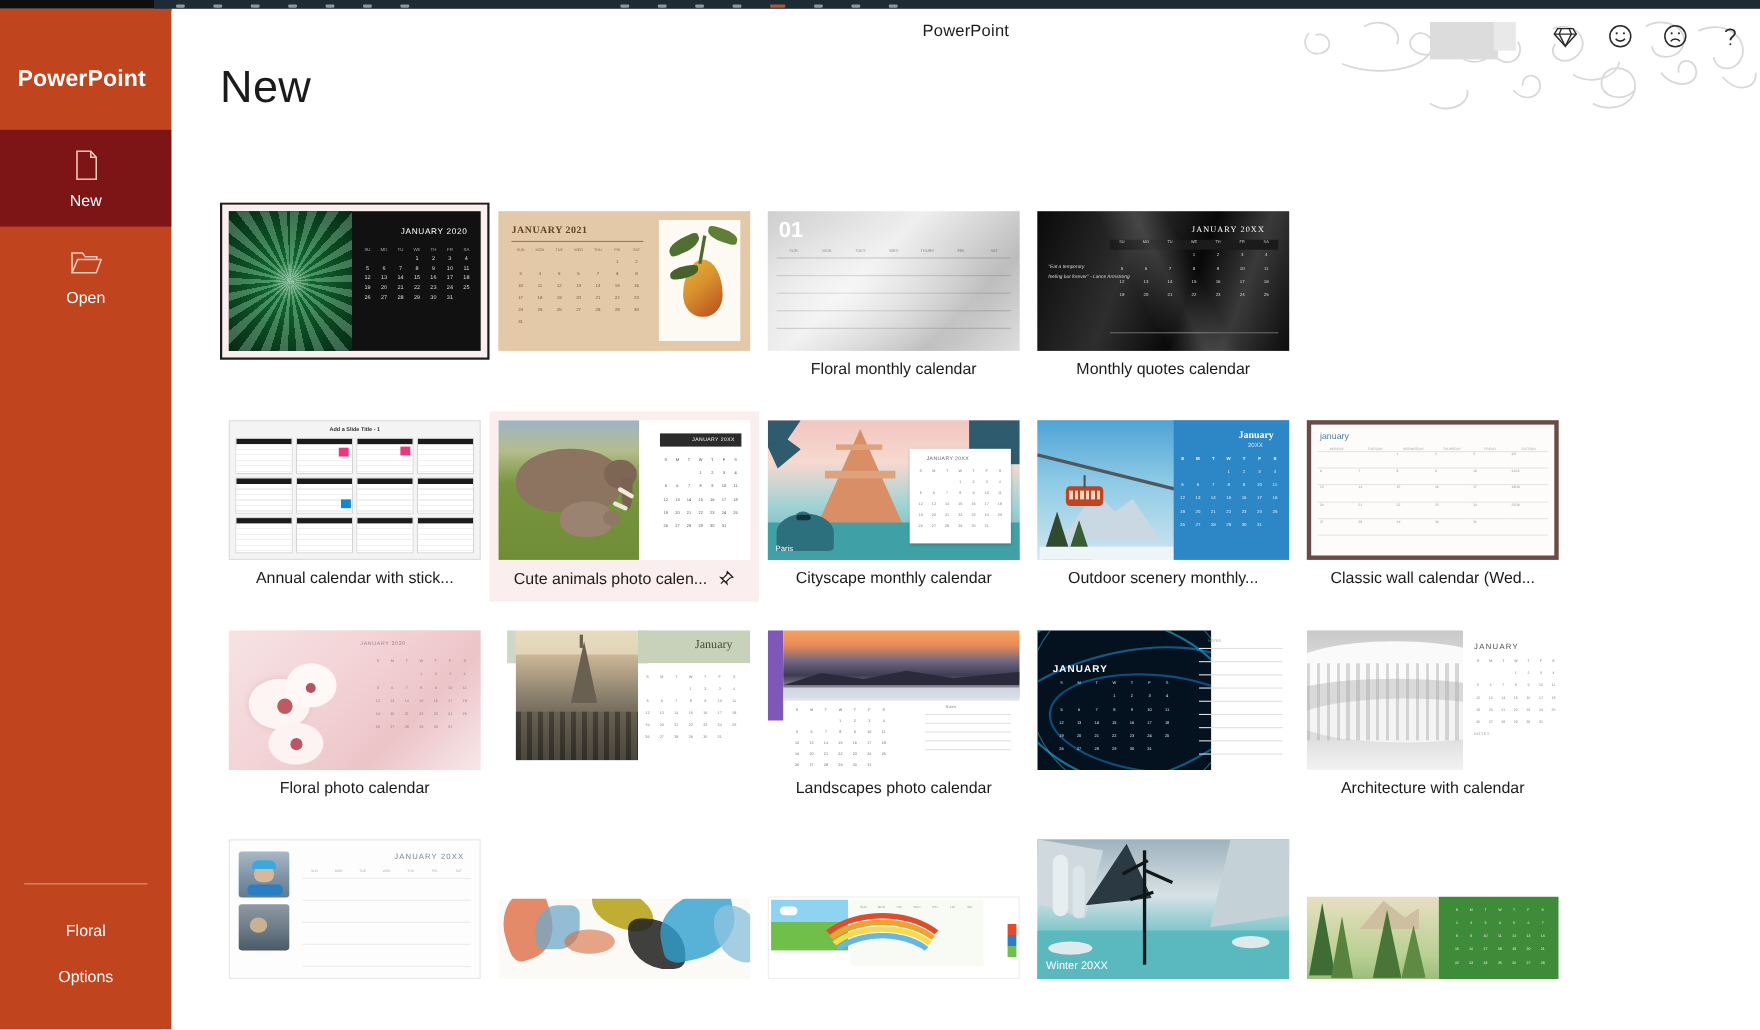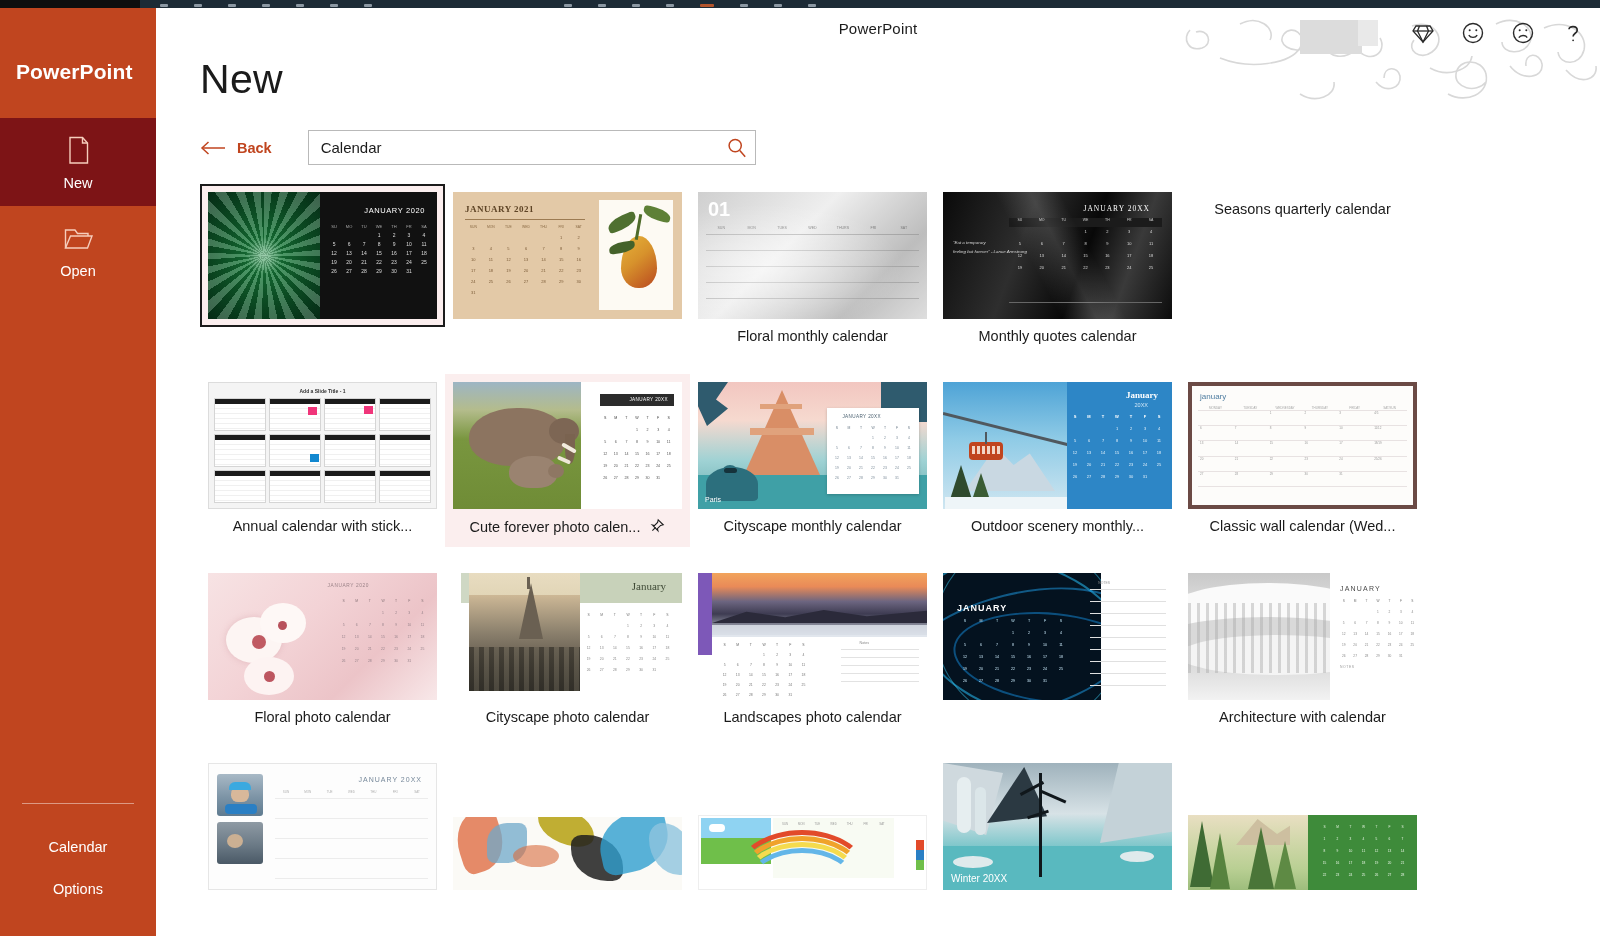--- a/index.html
+++ b/index.html
@@ -204,21 +204,21 @@
             <path d="M4.5 27 L9.5 15 H31 L26.5 27 Z"></path>
           </svg>
         </span>
         <span class="nav-label">Open</span>
       </div>
     </div>
 
     <div class="sidebar-spacer"></div>
     <div class="sidebar-divider"></div>
     <div class="sidebar-bottom">
-      <div class="sb-link">Calendar</div>
+      <div class="sb-link">Floral</div>
       <div class="sb-link">Options</div>
     </div>
   </div>
 
   <div class="main">
 
     <div class="titlebar">
       <div class="app-title">PowerPoint</div>
 
       <div class="header-art">
@@ -270,41 +270,20 @@
           <svg viewBox="0 0 26 26" fill="none" stroke="#2a2a2a" stroke-width="1.7">
             <path d="M9 9.2 C9 5.8 17.2 5.6 17.2 10.2 C17.2 13.4 13.1 13.2 13.1 16.6"></path>
             <circle cx="13.1" cy="20.3" r="0.9" fill="#2a2a2a" stroke="none"></circle>
           </svg>
         </span>
       </div>
     </div>
 
     <div class="page-title">New</div>
 
-    <div class="searchbar-row">
-      <div class="back-btn">
-        <span class="back-arrow">
-          <svg viewBox="0 0 26 16" fill="none" stroke="#c0451f" stroke-width="1.5">
-            <path d="M25 8 H2"></path>
-            <path d="M8.5 2 L2 8 L8.5 14"></path>
-          </svg>
-        </span>
-        <span>Back</span>
-      </div>
-
-      <div class="search-wrap">
-        <input class="search-input" type="text" value="Calendar" placeholder="Search for online templates and themes" style="">
-        <button class="search-btn">
-          <svg viewBox="0 0 24 24" fill="none" stroke="#c0451f" stroke-width="1.5">
-            <circle cx="10.2" cy="9.6" r="6.1"></circle>
-            <path d="M14.8 14.4 L20.2 20.8"></path>
-          </svg>
-        </button>
-      </div>
-    </div>
 
     <div class="grid">
 
       <div class="row">
         <div class="cardcell">
           <div class="card selected">
             <div class="thumb" style="background:#111;">
               <div class="t-abs" style="left:0;top:0;width:49%;height:100%;background:
                  radial-gradient(circle at 50% 50%, #1f8f45 0%, #0d5a29 55%, #07331a 100%);"></div>
               <div class="t-abs" style="left:0;top:0;width:49%;height:100%;background:
@@ -494,23 +473,20 @@
               <div class="t-abs" style="left:0;top:0;right:0;bottom:0;background:linear-gradient(62deg,rgba(255,255,255,0) 40%,rgba(255,255,255,.12) 52%,rgba(255,255,255,0) 62%);"></div>
             </div>
             <div class="card-label-row">
               <span class="card-label" style="text-align:center;width:100%">Monthly quotes calendar</span>
             </div>
           </div>
         </div>
 
         <div class="cardcell">
           <div class="card">
-            <div class="card-label-row">
-              <span class="card-label" style="text-align:center;width:100%">Seasons quarterly calendar</span>
-            </div>
           </div>
         </div>
       </div>
 
       <div class="row-spacer"></div>
 
       <div class="row">
         <div class="cardcell">
           <div class="card">
             <div class="thumb" style="background:#f4f4f4;border:1px solid #dcdcdc;">
@@ -628,21 +604,21 @@
                 <span style="font-size:3.6px;color:#555;text-align:center">26</span>
                   <span style="font-size:3.6px;color:#555;text-align:center">27</span>
                   <span style="font-size:3.6px;color:#555;text-align:center">28</span>
                   <span style="font-size:3.6px;color:#555;text-align:center">29</span>
                   <span style="font-size:3.6px;color:#555;text-align:center">30</span>
                   <span style="font-size:3.6px;color:#555;text-align:center">31</span>
                   <span></span>
               </div>
             </div>
             <div class="card-label-row">
-              <span class="card-label">Cute forever photo calen...</span>
+              <span class="card-label">Cute animals photo calen...</span>
               <span class="pin">
                 <svg viewBox="0 0 17 17" fill="none" stroke="#1b1b1b" stroke-width="1.1">
                   <path d="M10.2 1.8 L15.2 6.8 L12.6 7.4 L9.4 10.6 L9.9 12.6 L4.4 7.1 L6.4 7.6 L9.6 4.4 Z"></path>
                   <path d="M4.4 12.6 L7.6 9.4"></path>
                 </svg>
               </span>
             </div>
           </div>
         </div>
 
@@ -949,23 +925,20 @@
                   <span style="font-size:3.4px;color:#888;text-align:center">25</span>
                 <span style="font-size:3.4px;color:#888;text-align:center">26</span>
                   <span style="font-size:3.4px;color:#888;text-align:center">27</span>
                   <span style="font-size:3.4px;color:#888;text-align:center">28</span>
                   <span style="font-size:3.4px;color:#888;text-align:center">29</span>
                   <span style="font-size:3.4px;color:#888;text-align:center">30</span>
                   <span style="font-size:3.4px;color:#888;text-align:center">31</span>
                   <span></span>
               </div>
             </div>
-            <div class="card-label-row">
-              <span class="card-label" style="text-align:center;width:100%">Cityscape photo calendar</span>
-            </div>
           </div>
         </div>
 
         <div class="cardcell">
           <div class="card">
             <div class="thumb" style="background:#fff;">
               <div class="t-abs" style="left:0;top:0;width:14px;height:82px;background:#7d58b8;"></div>
               <div class="t-txt" style="left:-17px;top:38px;width:64px;font-size:4px;color:#fff;letter-spacing:.6px;transform:rotate(-90deg);text-align:center;">JANUARY 20XX</div>
               <div class="t-abs" style="left:14px;top:0;right:0;height:62px;background:linear-gradient(to bottom,#f2a45c 0%,#e98a58 22%,#6c6580 46%,#3e3c52 66%,#c9cfd9 100%);"></div>
               <div class="t-abs" style="left:14px;top:34px;right:0;height:16px;background:#2b2a3a;clip-path:polygon(0 100%,16% 30%,34% 64%,52% 18%,72% 58%,100% 24%,100% 100%);"></div>

